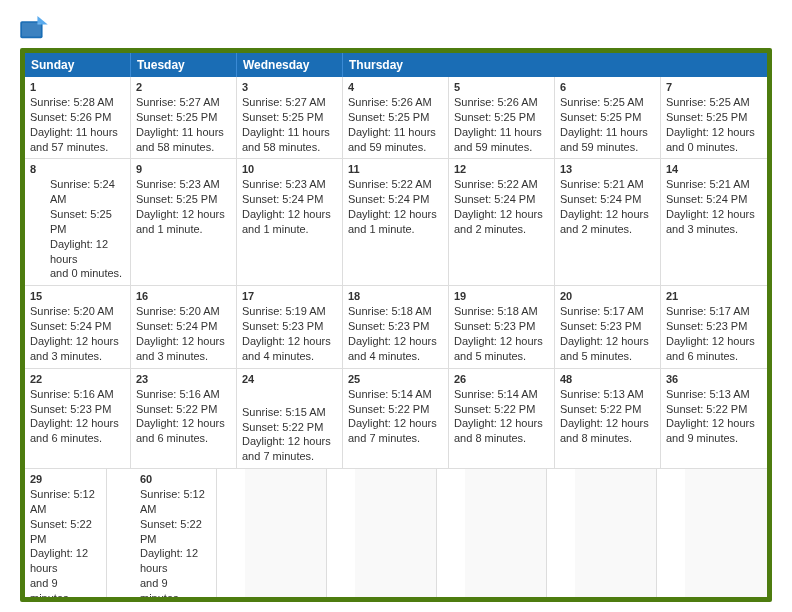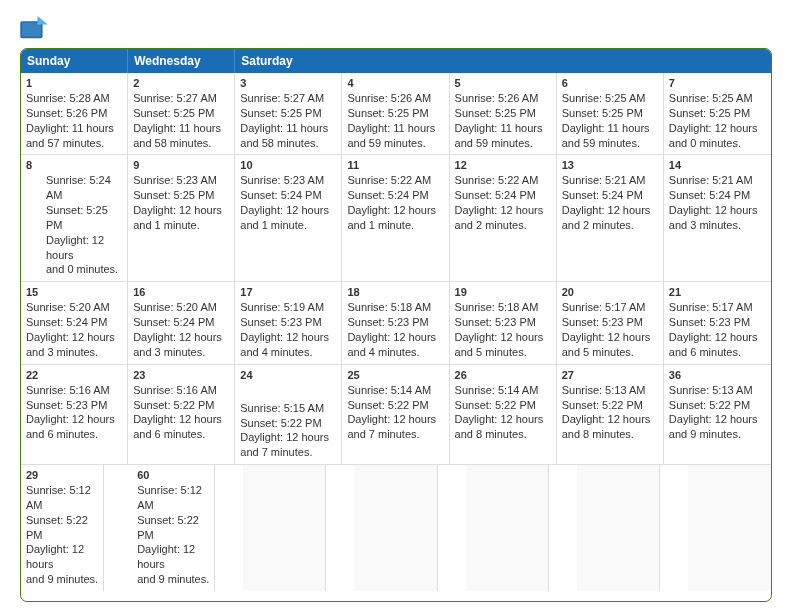--- a/index.html
+++ b/index.html
@@ -49,22 +49,22 @@
       font-weight: normal;
       color: #333;
       line-height: 1.1;
     }
     .subtitle {
       font-size: 13px;
       color: #555;
     }
     .calendar {
       flex: 1;
-      border: 1px solid #4d7c0f;
-      border-radius: 7px;
+      border: 5px solid #4d7c0f;
+      border-radius: 2px;
       overflow: hidden;
     }
     .cal-header {
       display: grid;
       grid-template-columns: repeat(7, 1fr);
       background: #1a6db5;
     }
     .cal-header-cell {
       color: #fff;
       font-size: 12px;
@@ -129,22 +129,23 @@
     </div>
     <div class="title-block">
       <div class="month-title"></div>
       <div class="subtitle"></div>
     </div>
   </div>
 
   <div class="calendar">
     <div class="cal-header">
     <div class="cal-header-cell">Sunday</div>
+        <div class="cal-header-cell">Tuesday</div>
         <div class="cal-header-cell">Wednesday</div>
-        <div class="cal-header-cell">Saturday</div>
+        <div class="cal-header-cell">Thursday</div>
       </div>
     <div class="cal-body">
     <div class="cal-row">
           <div class="cal-cell">
             <span class="day-num">1</span>
             <div class="cal-cell-text" style="white-space: pre-line;">Sunrise: 5:28 AM
 Sunset: 5:26 PM
 Daylight: 11 hours
 and 57 minutes.</div>
           </div>
@@ -323,21 +324,21 @@
 and 7 minutes.</div>
           </div>
           <div class="cal-cell">
             <span class="day-num">26</span>
             <div class="cal-cell-text" style="white-space: pre-line;">Sunrise: 5:14 AM
 Sunset: 5:22 PM
 Daylight: 12 hours
 and 8 minutes.</div>
           </div>
           <div class="cal-cell">
-            <span class="day-num">27</span>
+            <span class="day-num">48</span>
             <div class="cal-cell-text" style="white-space: pre-line;">Sunrise: 5:13 AM
 Sunset: 5:22 PM
 Daylight: 12 hours
 and 8 minutes.</div>
           </div>
           <div class="cal-cell">
             <span class="day-num">36</span>
             <div class="cal-cell-text" style="white-space: pre-line;">Sunrise: 5:13 AM
 Sunset: 5:22 PM
 Daylight: 12 hours

